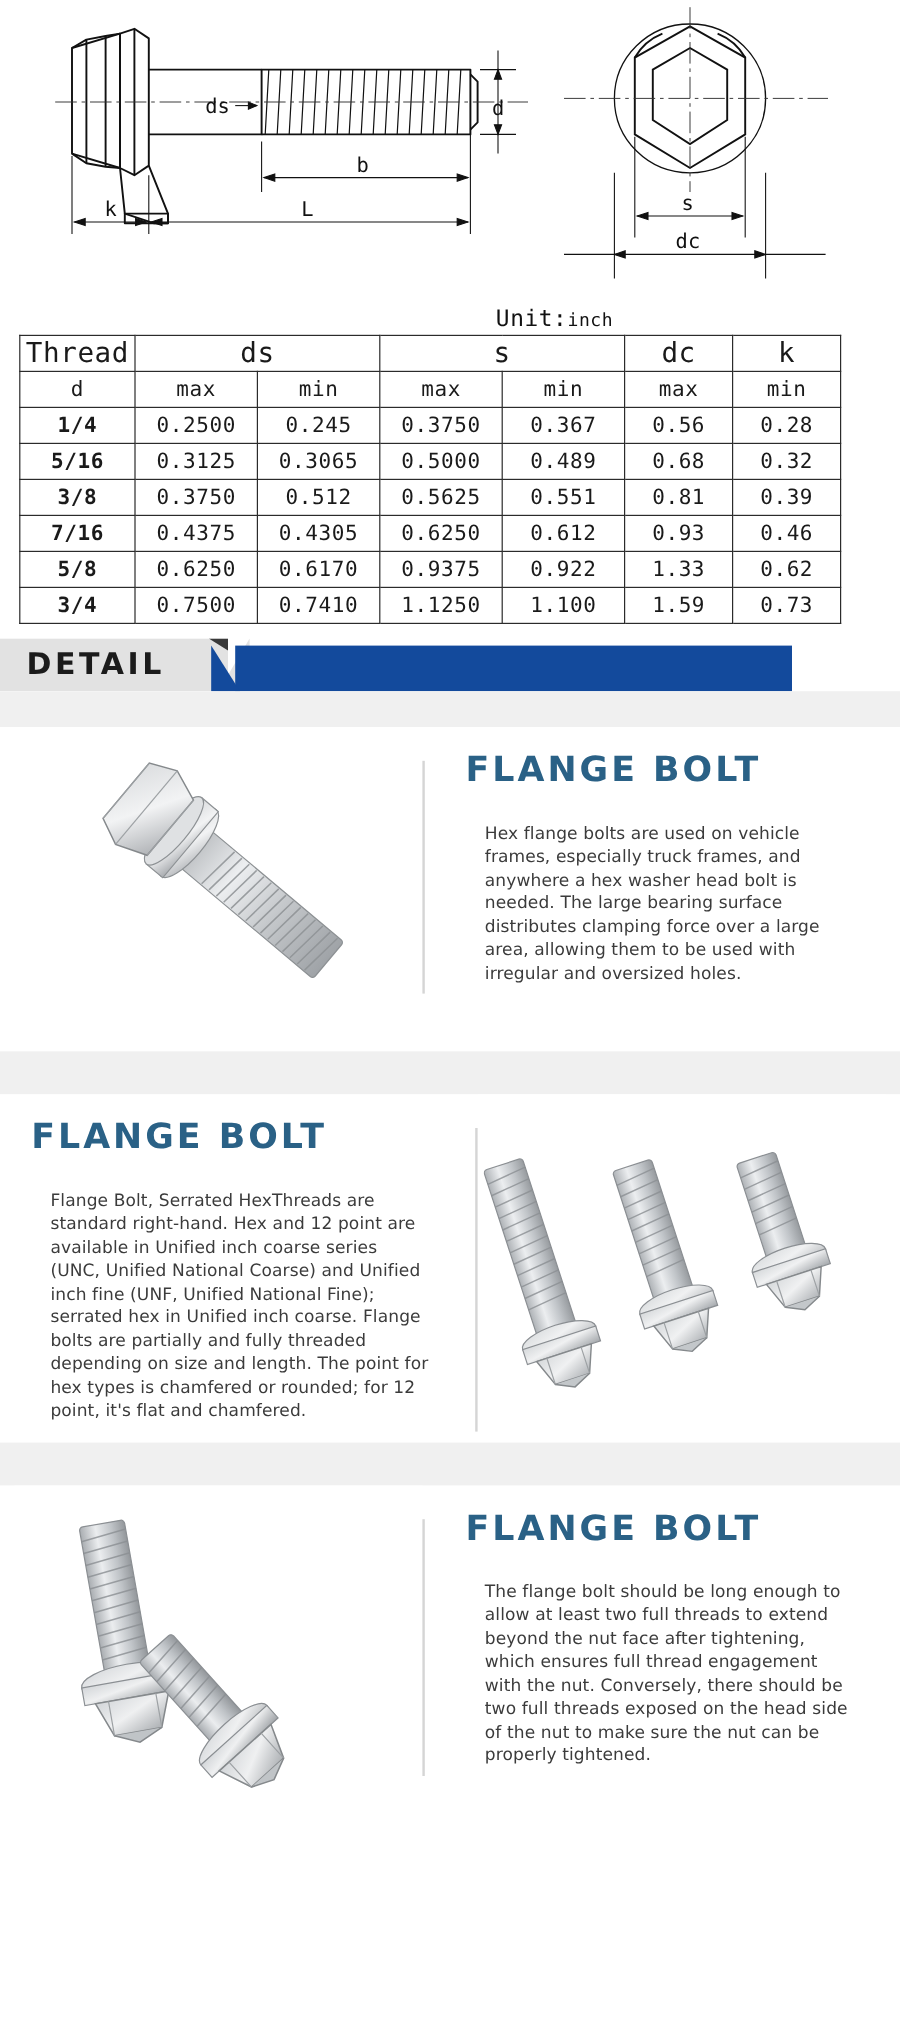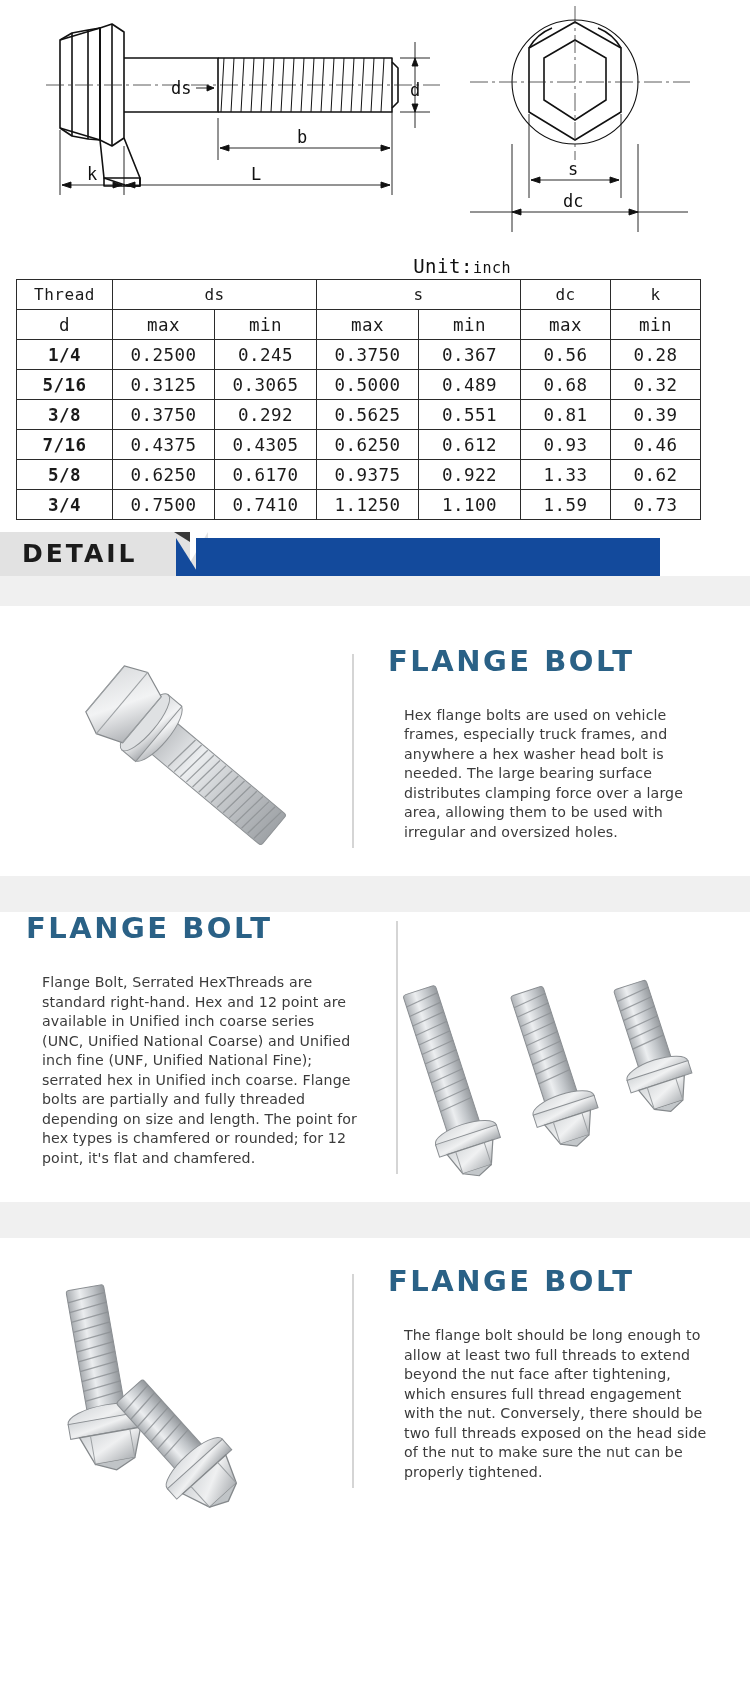--- a/index.html
+++ b/index.html
@@ -40,21 +40,21 @@
     text-align:center;
     font-family:"DejaVu Sans Mono","Liberation Mono",monospace;
     font-weight:normal;
     color:#1a1a1a;
     font-size:17.5px;
     letter-spacing:0.5px;
     height:30px;
     padding:0;
     white-space:nowrap;
   }
-  table.spec th.grp { font-size:16px; }
+  table.spec th.grp { font-size:23px; }
   table.spec td.thread { font-size:17.5px;font-weight:bold; }
   table.spec .c-thread { width:96px; }
   table.spec .c-dsmax  { width:102px; }
   table.spec .c-dsmin  { width:102px; }
   table.spec .c-smax   { width:102px; }
   table.spec .c-smin   { width:102px; }
   table.spec .c-dcmax  { width:90px; }
   table.spec .c-kmin   { width:90px; }
 
   
@@ -104,21 +104,21 @@
     letter-spacing:3px;
     color:#1b1b1b;
   }
 
   
   .gap { width:750px; background:#f0f0f0; }
   .card {
     width:750px;
     background:#ffffff;
     display:flex;
-    align-items:flex-end;
+    align-items:flex-start;
     position:relative;
   }
   .card .side {
     width:12px; background:#ffffff; flex:0 0 12px;
   }
   .card .pane-img {
     flex:0 0 340px;
     display:flex; align-items:center; justify-content:center;
     background:#ffffff;
   }
@@ -322,21 +322,21 @@
           <td>0.3125</td>
           <td>0.3065</td>
           <td>0.5000</td>
           <td>0.489</td>
           <td>0.68</td>
           <td>0.32</td>
         </tr>
         <tr>
           <td class="thread">3/8</td>
           <td>0.3750</td>
-          <td>0.292</td>
+          <td>0.512</td>
           <td>0.5625</td>
           <td>0.551</td>
           <td>0.81</td>
           <td>0.39</td>
         </tr>
         <tr>
           <td class="thread">7/16</td>
           <td>0.4375</td>
           <td>0.4305</td>
           <td>0.6250</td>

